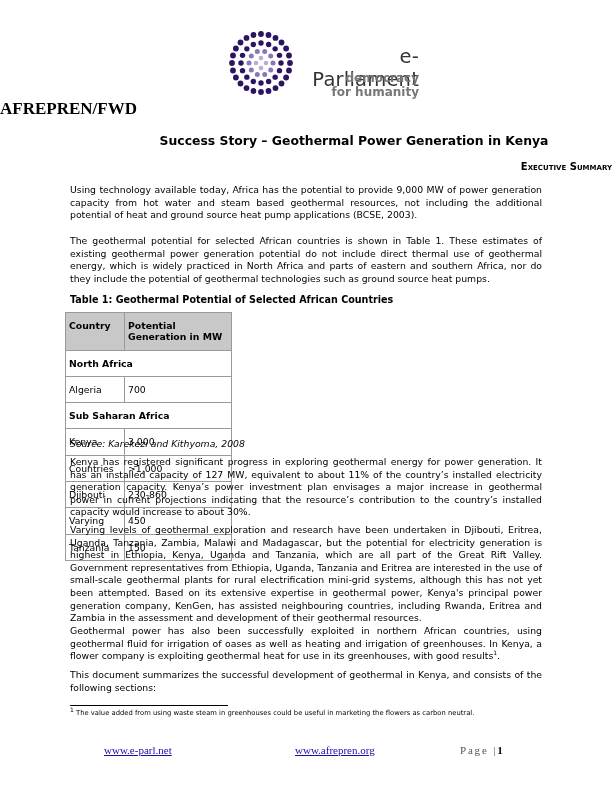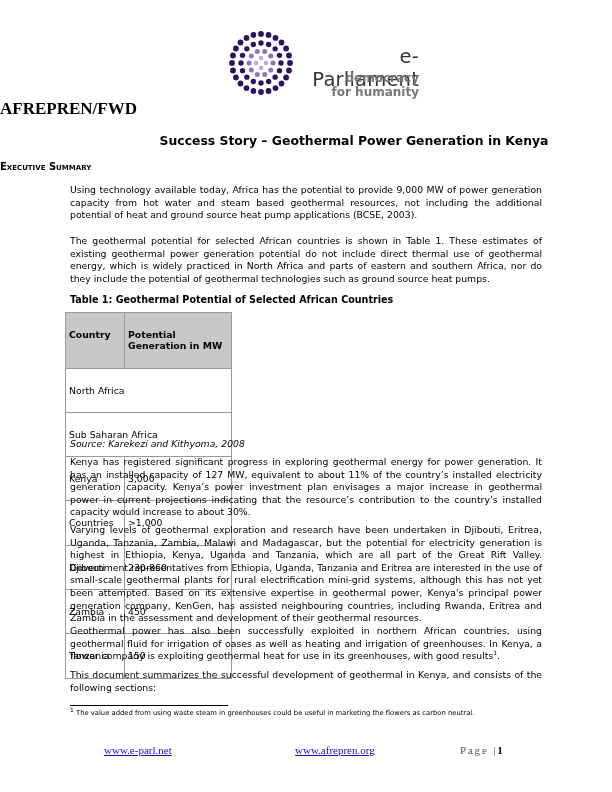--- a/index.html
+++ b/index.html
@@ -3,29 +3,29 @@
 <meta charset="utf-8">
 <style>
   html, body { margin: 0; padding: 0; background: #ffffff; }
   body { width: 612px; height: 792px; position: relative; overflow: hidden; font-family: "DejaVu Sans", sans-serif; color: #000; }
   .logo { position: absolute; left: 229px; top: 31px; width: 190px; height: 66px; text-align: right; }
   .logo-circle { position: absolute; left: 0; top: 0; width: 64px; height: 64px; }
   .logo-text { position: absolute; left: 73px; top: 14px; font-family: "DejaVu Sans", sans-serif; font-size: 19.5px; color: #333; letter-spacing: 0.2px; }
   .logo-tag { position: absolute; left: 95px; top: 40px; font-family: "DejaVu Sans", sans-serif; font-size: 12px; font-weight: bold; color: #777; }
   .org { position: absolute; top: 99px; left: 0; width: 612px; text-align: left; font-family: "Liberation Serif", serif; font-weight: bold; font-size: 17px; }
   .title { position: absolute; top: 133px; left: 0; width: 612px; text-align: center; font-weight: bold; font-size: 12.4px; padding-left: 48px; }
-  .exec { position: absolute; top: 161px; left: 0; width: 612px; text-align: left; font-weight: bold; font-size: 10px; font-variant: small-caps; }
+  .exec { position: absolute; top: 161px; left: 0; width: 612px; text-align: right; font-weight: bold; font-size: 10px; font-variant: small-caps; }
   .para { position: absolute; left: 70px; width: 472px; font-size: 9.3px; line-height: 12.6px; text-align: justify; }
   .tcap { position: absolute; left: 70px; top: 294px; font-weight: bold; font-size: 9.6px; }
   table.geo { position: absolute; left: 65px; top: 312px; border-collapse: collapse; font-size: 9.3px; line-height: 11.3px; }
-  table.geo td, table.geo th { border: 1px solid #999; padding: 16px 3px; text-align: left; vertical-align: top; }
+  table.geo td, table.geo th { border: 1px solid #999; padding: 7px 3px; text-align: left; vertical-align: top; }
   table.geo th { background: #c8c8c8; font-weight: bold; }
   table.geo th.c1 { width: 52px; }
   table.geo th.c2 { width: 100px; margin-left: 22px; }
-  table.geo td.region { font-weight: normal; }
+  table.geo td.region { font-weight: bold; }
   .source { position: absolute; left: 70px; top: 438px; font-style: italic; font-size: 9.3px; }
   .fnrule { position: absolute; left: 70px; top: 705px; width: 158px; border-top: 1px solid #000; }
   .fn { position: absolute; left: 70px; top: 709px; font-size: 6.8px; }
   .fn sup, .para sup { font-size: 6px; vertical-align: super; line-height: 0; }
   .footer a { position: absolute; top: 744px; font-family: "Liberation Serif", serif; font-size: 11px; color: #1a0dab; text-decoration: underline; margin-left: 33px; }
   .page { position: absolute; top: 744px; left: 460px; font-family: "Liberation Serif", serif; font-size: 11px; color: #555; letter-spacing: 1.8px; }
   .page b { color: #000; letter-spacing: 0; }
 </style>
 </head>
 <body>
@@ -104,36 +104,40 @@
     <tr>
       <th class="c1">Country</th>
       <th class="c2">Potential Generation in MW</th>
     </tr>
   </thead>
   <tbody>
     <tr>
         <td colspan="2" class="region">North Africa</td>
       </tr>
     <tr>
+        <td>Algeria</td>
+        <td>700</td>
+      </tr>
+    <tr>
         <td colspan="2" class="region">Sub Saharan Africa</td>
       </tr>
     <tr>
         <td>Kenya</td>
         <td>3,000</td>
       </tr>
     <tr>
         <td>Countries</td>
         <td>&gt;1,000</td>
       </tr>
     <tr>
         <td>Djibouti</td>
         <td>230-860</td>
       </tr>
     <tr>
-        <td>Zambia</td>
+        <td>Varying</td>
         <td>450</td>
       </tr>
     <tr>
         <td>Tanzania</td>
         <td>150</td>
       </tr>
   </tbody>
 </table>
 <div class="source">Source: Karekezi and Kithyoma, 2008</div>
 

